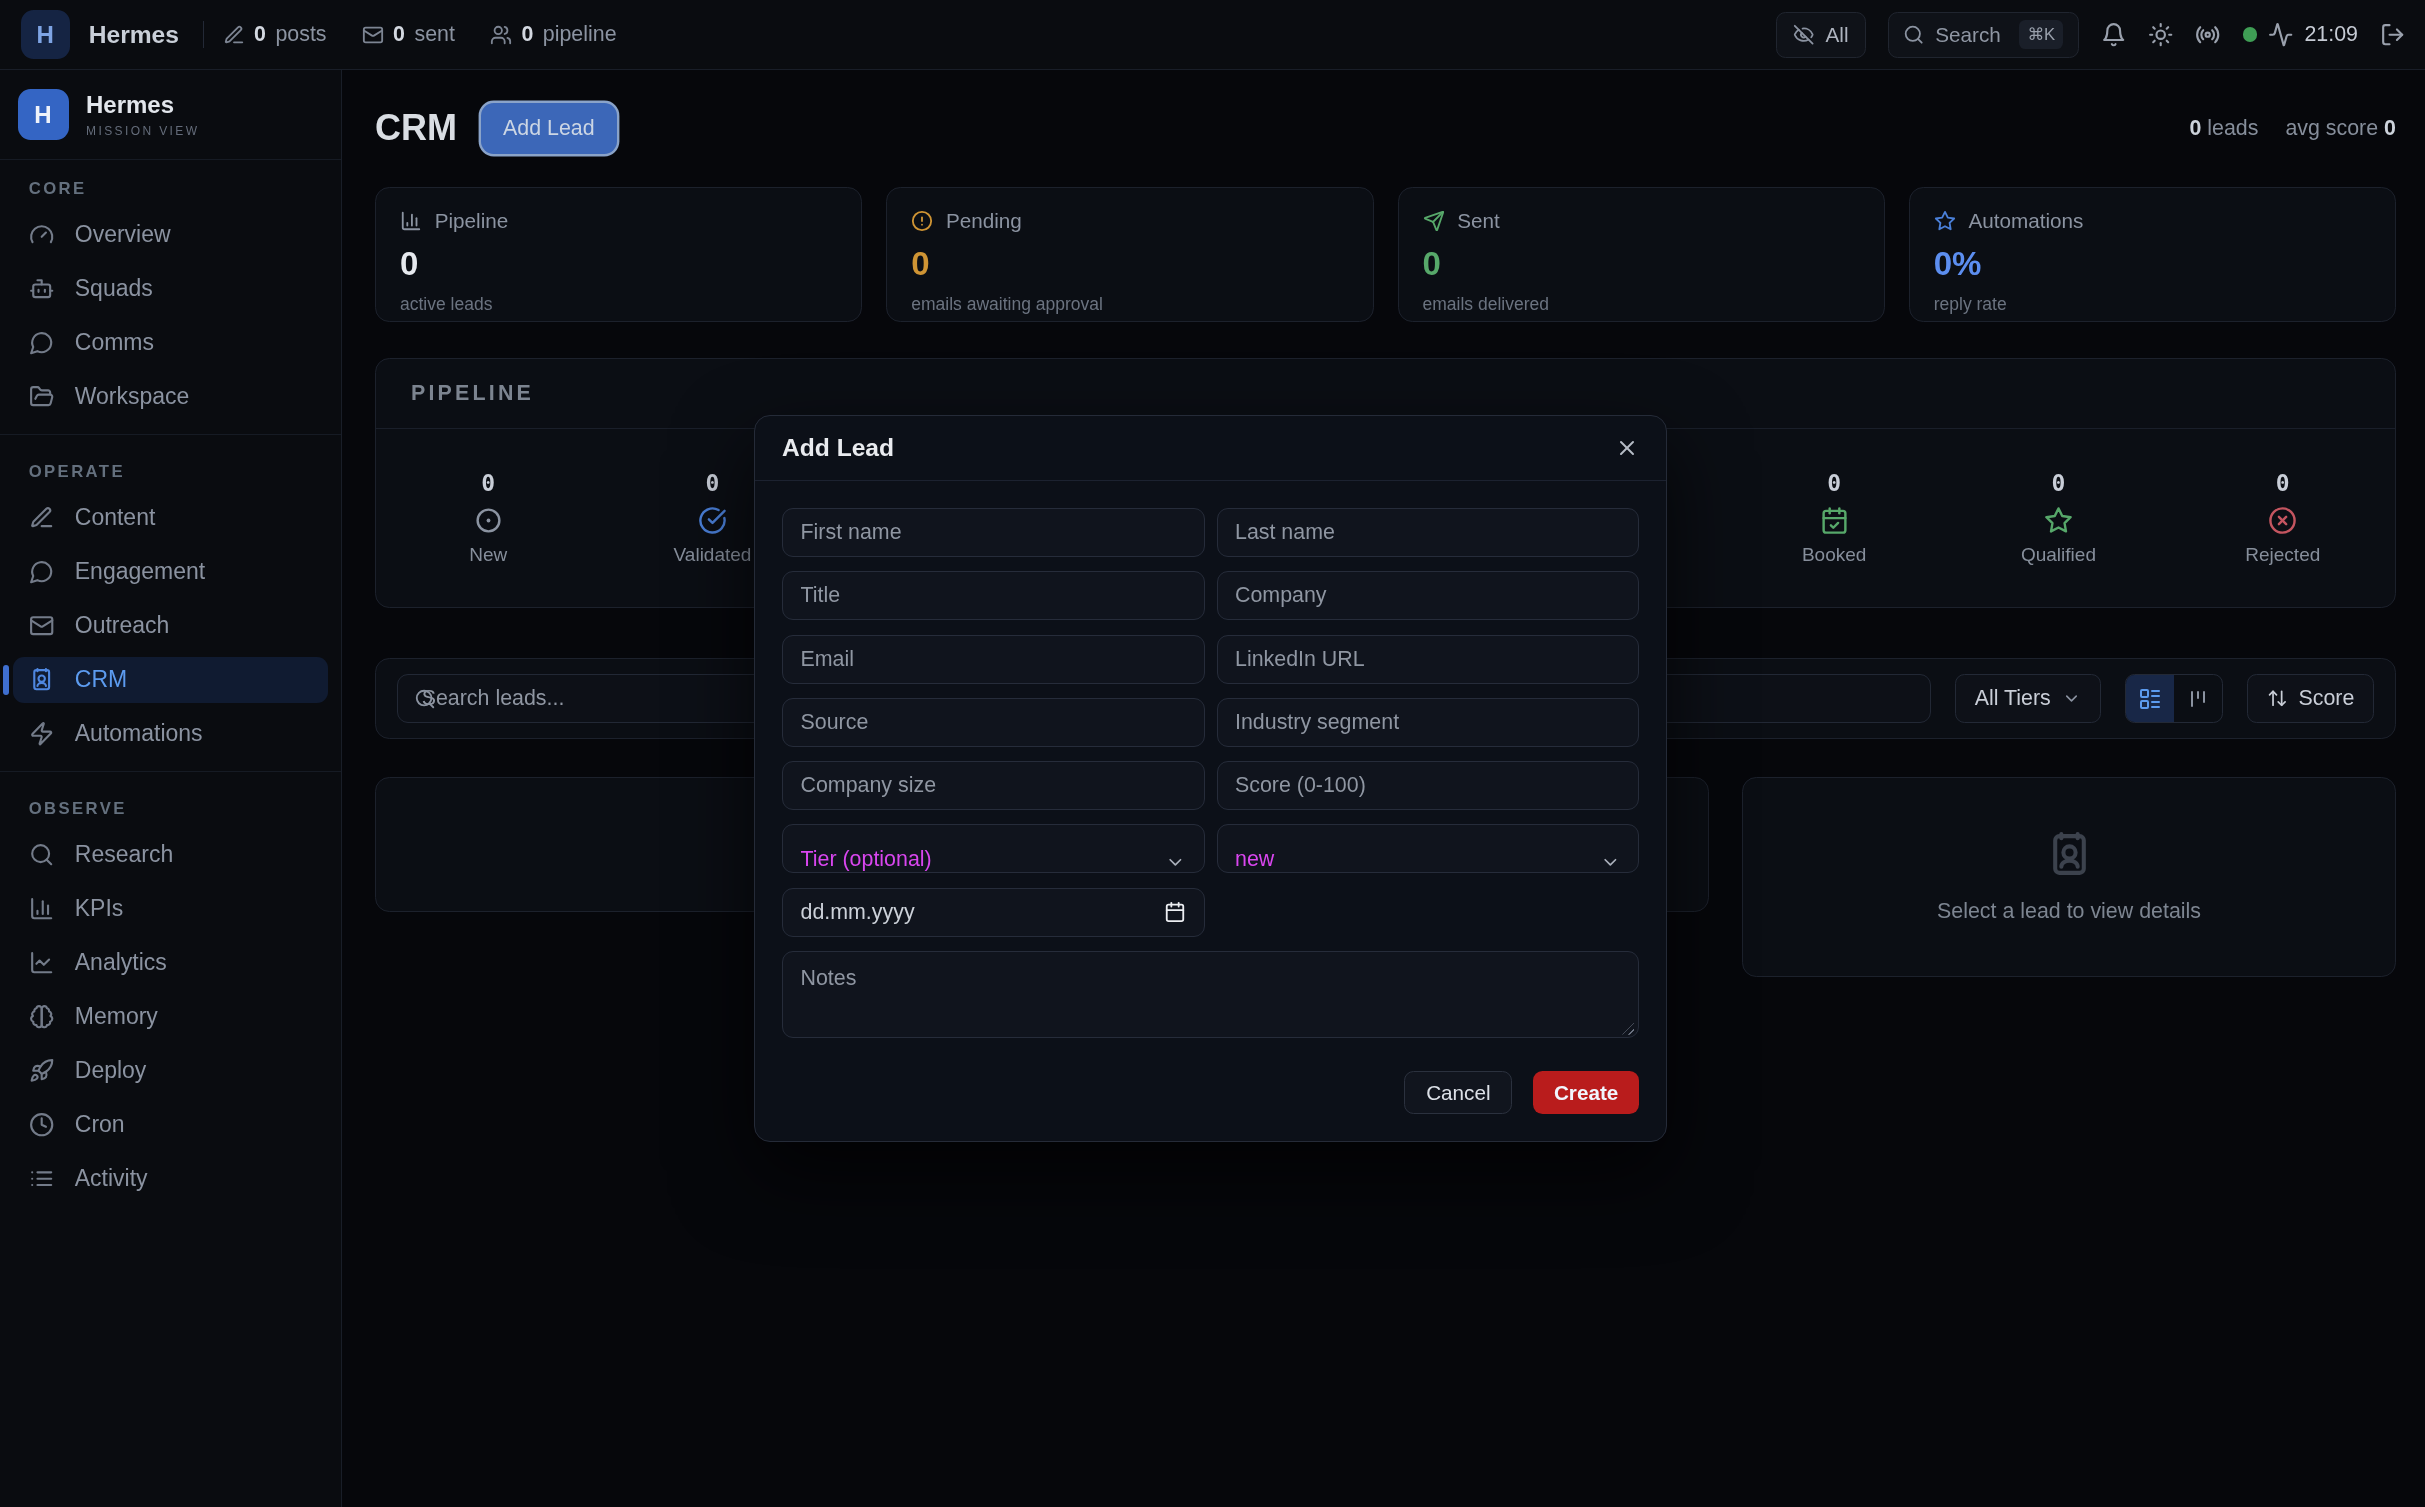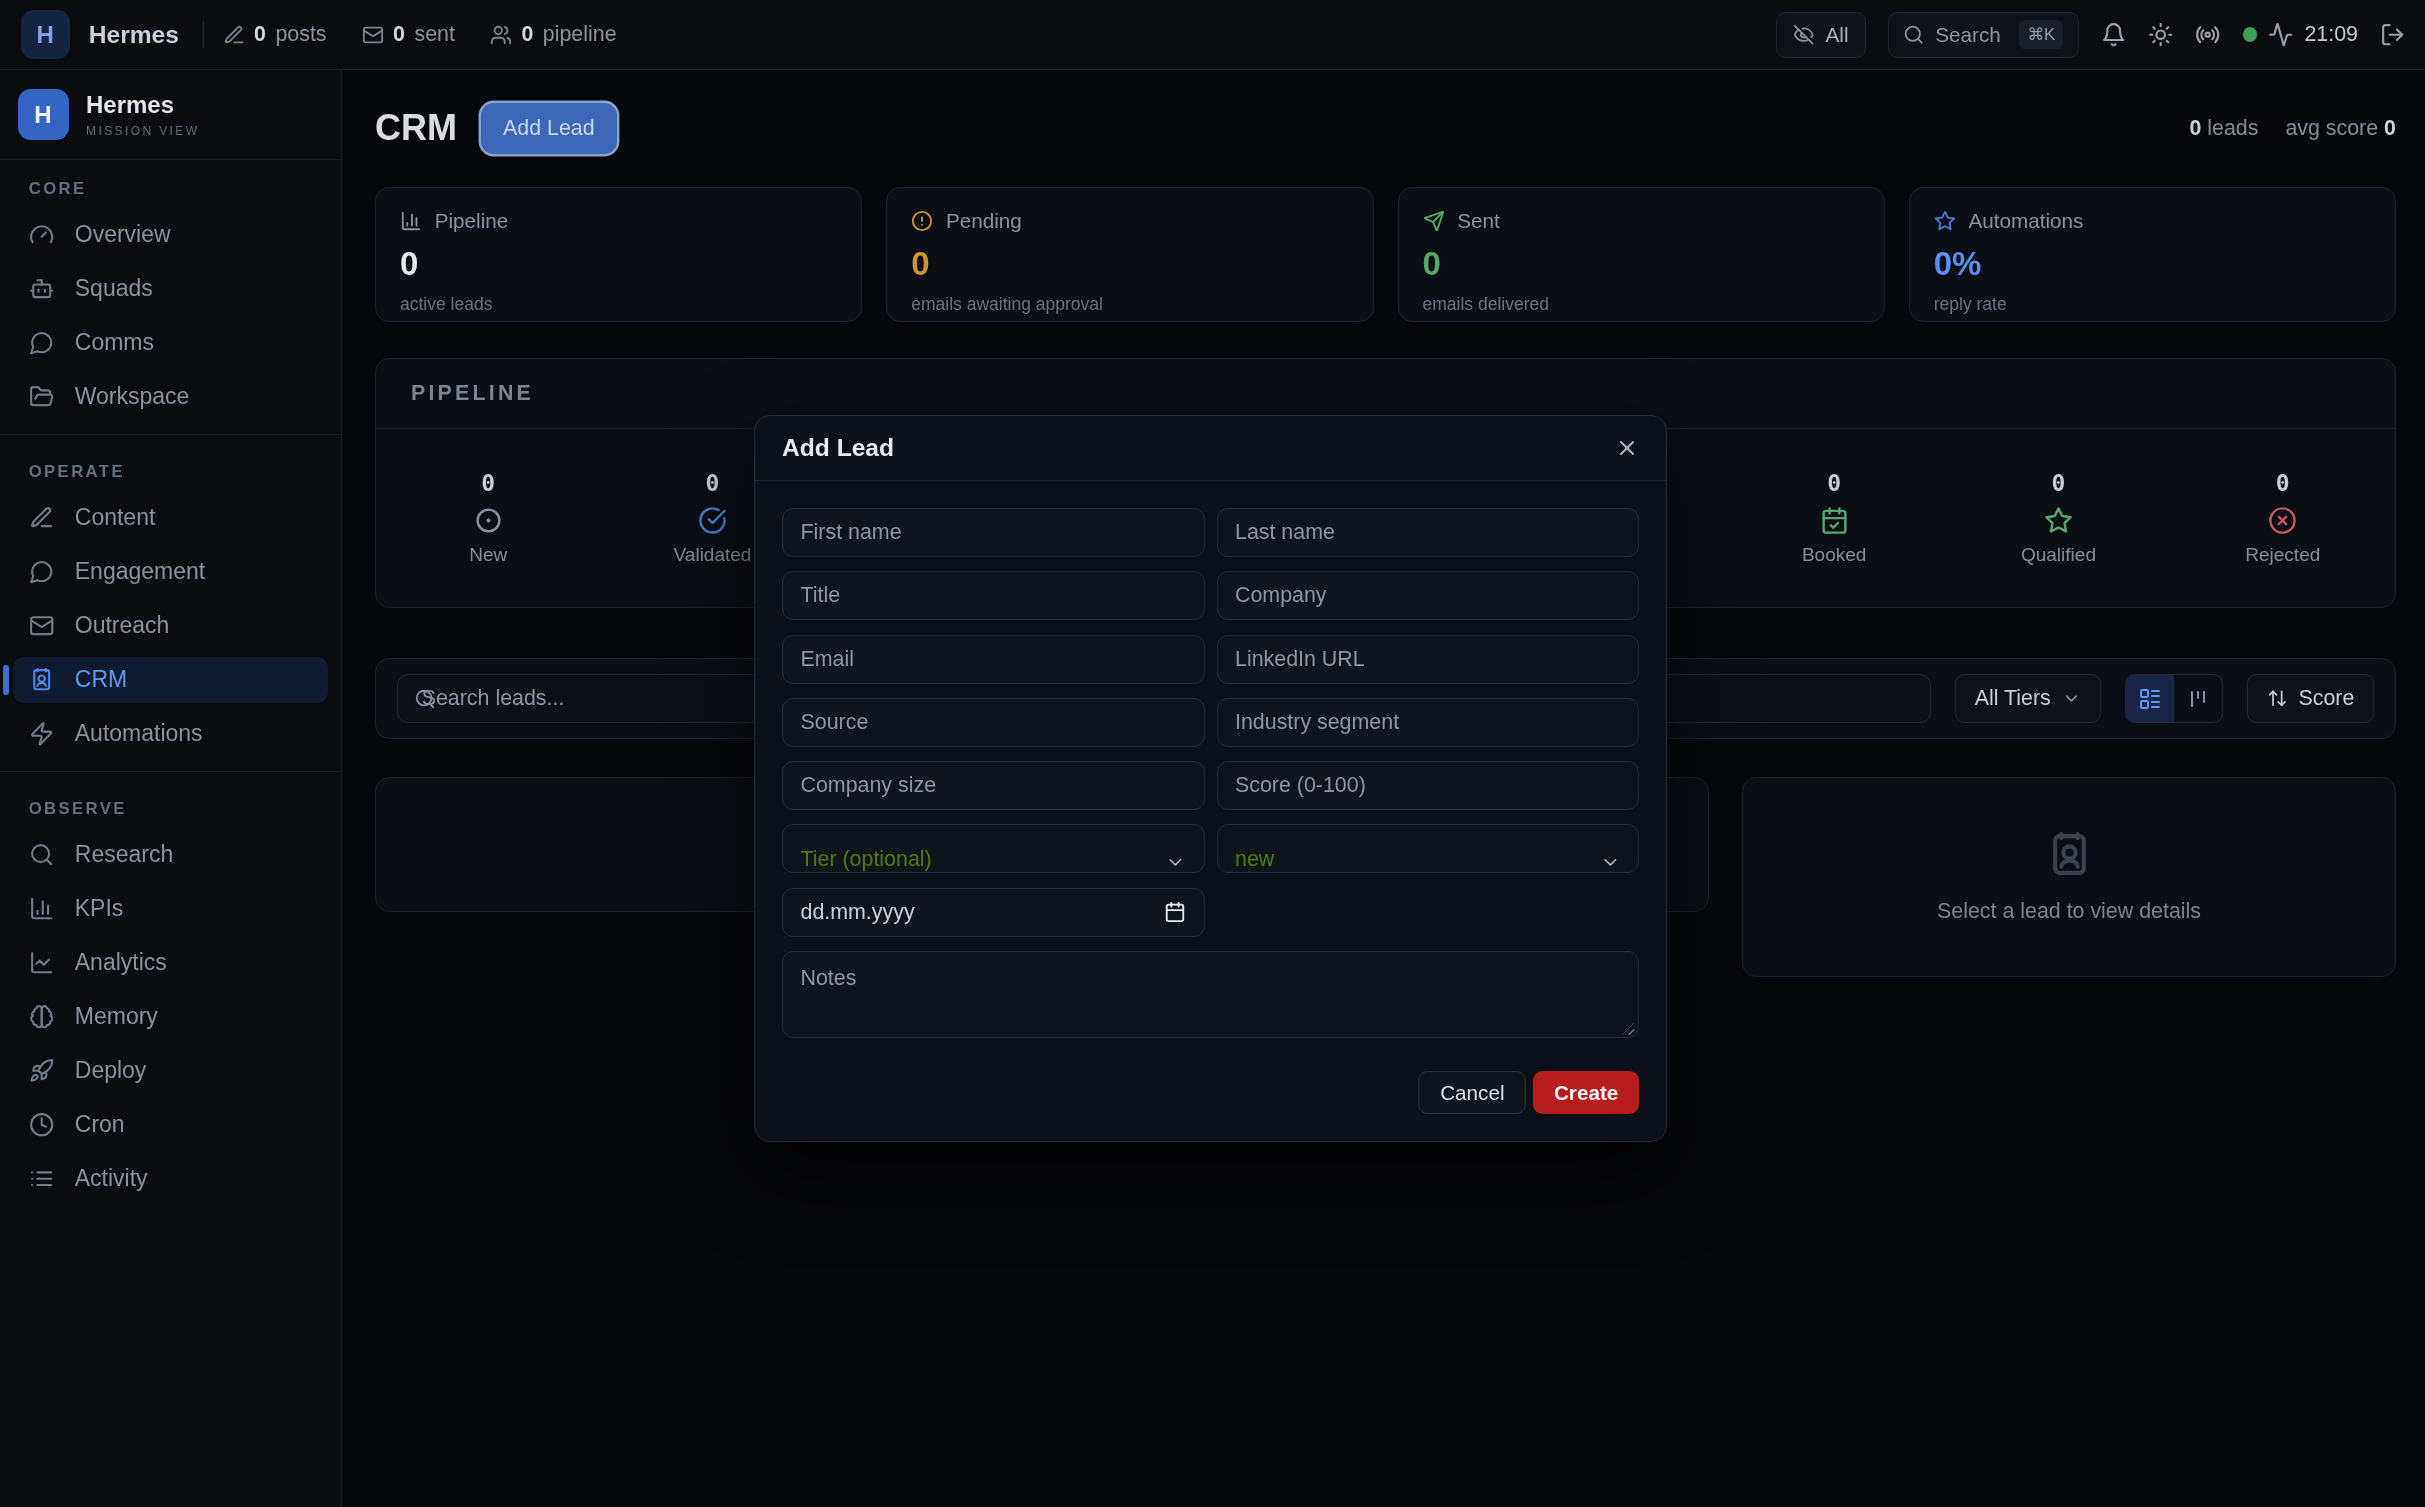--- a/index.html
+++ b/index.html
@@ -150,38 +150,38 @@
   .modal-head {
     display:flex; align-items:center; justify-content:space-between;
     padding:19px 27px; border-bottom:0.8px solid #1c2230; height:65px;
   }
   .modal-title { font-size:24.6px; font-weight:600; color:#e9ebef; }
   .modal-close { width:24px; height:24px; color:#b6bcc6; cursor:pointer; }
   .modal-body { padding:27px; }
   .form-grid { display:grid; grid-template-columns:1fr 1fr; column-gap:12px; row-gap:14.3px; }
   .inp {
     height:49px; background:#10141d; border:0.8px solid #262c3a; border-radius:11px;
-    padding:0 17.5px; font-size:21.4px; color:#4d7c0f; outline:none; width:100%;
+    padding:0 17.5px; font-size:21.4px; color:#d946ef; outline:none; width:100%;
     font-family:"Liberation Sans","DejaVu Sans",sans-serif;
   }
   .inp::placeholder { color:#8f96a2; }
   .select { display:flex; align-items:flex-end; justify-content:space-between; cursor:pointer; }
   .select .chev { width:20.7px; height:20.7px; color:#aab0bb; }
   .datefld { display:flex; align-items:center; justify-content:space-between; cursor:text; color:#ccd1d9; }
   .datefld .cal { width:22px; height:22px; color:#eceef2; }
   .notes {
     grid-column:1 / -1; height:87px; padding:14.3px 17.5px; resize:none; position:relative;
   }
   .notes-wrap { grid-column:1/-1; position:relative; }
   .notes-wrap::after {
     content:""; position:absolute; right:4.8px; bottom:6.4px; width:12px; height:12px;
     background:repeating-linear-gradient(-45deg, transparent 0 3.2px, #6b7280 3.2px 4.8px);
     clip-path:polygon(100% 0, 100% 100%, 0 100%); pointer-events:none;
   }
-  .modal-footer { display:flex; justify-content:flex-end; gap:7px; margin-top:30px; }
+  .modal-footer { display:flex; justify-content:flex-end; gap:21px; margin-top:30px; }
   .btn { height:43px; border-radius:9.5px; font-size:20.7px; display:flex; align-items:center; padding:0 20.7px; cursor:pointer; }
   .btn-cancel { background:#11151e; border:0.8px solid #2b313e; color:#dde1e8; }
   .btn-create { background:#b91c1c; color:#f1f5fd; font-weight:600; }
 </style>
 </head>
 <body>
 
 <header class="topbar">
   <div class="tb-logo">H</div>
   <div class="tb-title">Hermes</div>

